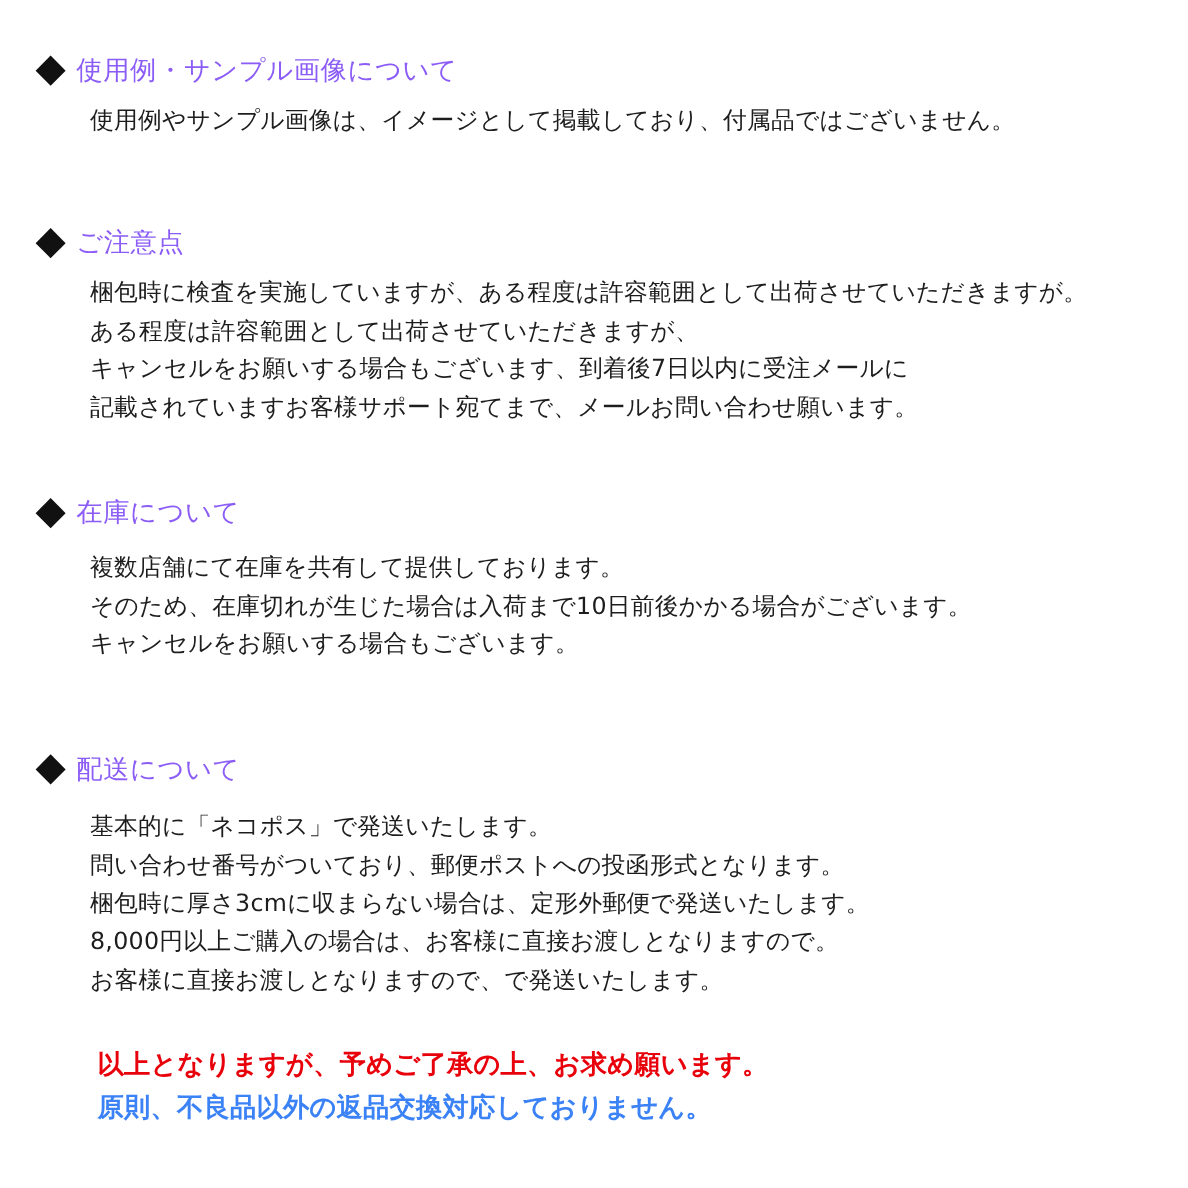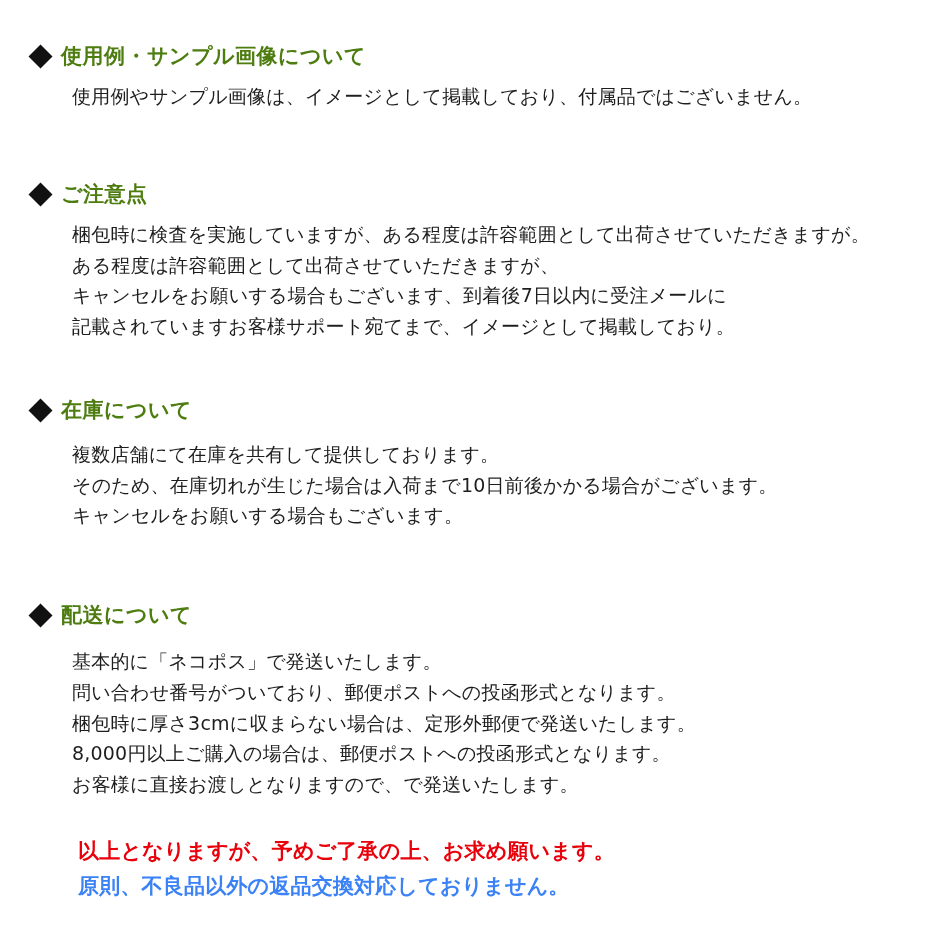--- a/index.html
+++ b/index.html
@@ -35,23 +35,23 @@
     flex: none;
     display: inline-block;
     transform: rotate(45deg);
     width: 17px;
     height: 17px;
     background: #111111;
     margin-left: 4px;
   }
   .section-title {
     font-size: 21px;
-    font-weight: bold;
+    font-weight: normal;
     letter-spacing: 0.5px;
-    color: #4d7c0f;
+    color: #8b5cf6;
     line-height: 1;
   }
   .body-lines {
     margin-top: 14px;
     padding-left: 44px;
   }
   .body-line {
     font-size: 19px;
     line-height: 1.62;
     color: #1d1d1d;
@@ -94,21 +94,21 @@
 
   <div class="section sec-caution">
     <div class="section-head">
       <span class="diamond"></span>
       <span class="section-title">ご注意点</span>
     </div>
     <div class="body-lines">
       <div class="body-line">梱包時に検査を実施していますが、ある程度は許容範囲として出荷させていただきますが。</div>
       <div class="body-line">ある程度は許容範囲として出荷させていただきますが、</div>
       <div class="body-line">キャンセルをお願いする場合もございます、到着後7日以内に受注メールに</div>
-      <div class="body-line">記載されていますお客様サポート宛てまで、イメージとして掲載しており。</div>
+      <div class="body-line">記載されていますお客様サポート宛てまで、メールお問い合わせ願います。</div>
     </div>
   </div>
 
   <div class="section sec-stock">
     <div class="section-head">
       <span class="diamond"></span>
       <span class="section-title">在庫について</span>
     </div>
     <div class="body-lines">
       <div class="body-line">複数店舗にて在庫を共有して提供しております。</div>
@@ -119,21 +119,21 @@
 
   <div class="section sec-shipping">
     <div class="section-head">
       <span class="diamond"></span>
       <span class="section-title">配送について</span>
     </div>
     <div class="body-lines">
       <div class="body-line">基本的に「ネコポス」で発送いたします。</div>
       <div class="body-line">問い合わせ番号がついており、郵便ポストへの投函形式となります。</div>
       <div class="body-line">梱包時に厚さ3cmに収まらない場合は、定形外郵便で発送いたします。</div>
-      <div class="body-line">8,000円以上ご購入の場合は、郵便ポストへの投函形式となります。</div>
+      <div class="body-line">8,000円以上ご購入の場合は、お客様に直接お渡しとなりますので。</div>
       <div class="body-line">お客様に直接お渡しとなりますので、で発送いたします。</div>
     </div>
   </div>
 
   <div class="notice">
     <div class="notice-line" style="color: rgb(232, 0, 11);">以上となりますが、予めご了承の上、お求め願います。</div>
     <div class="notice-line" style="color: #3b82f6;">原則、不良品以外の返品交換対応しておりません。</div>
   </div>
 
 </div>

